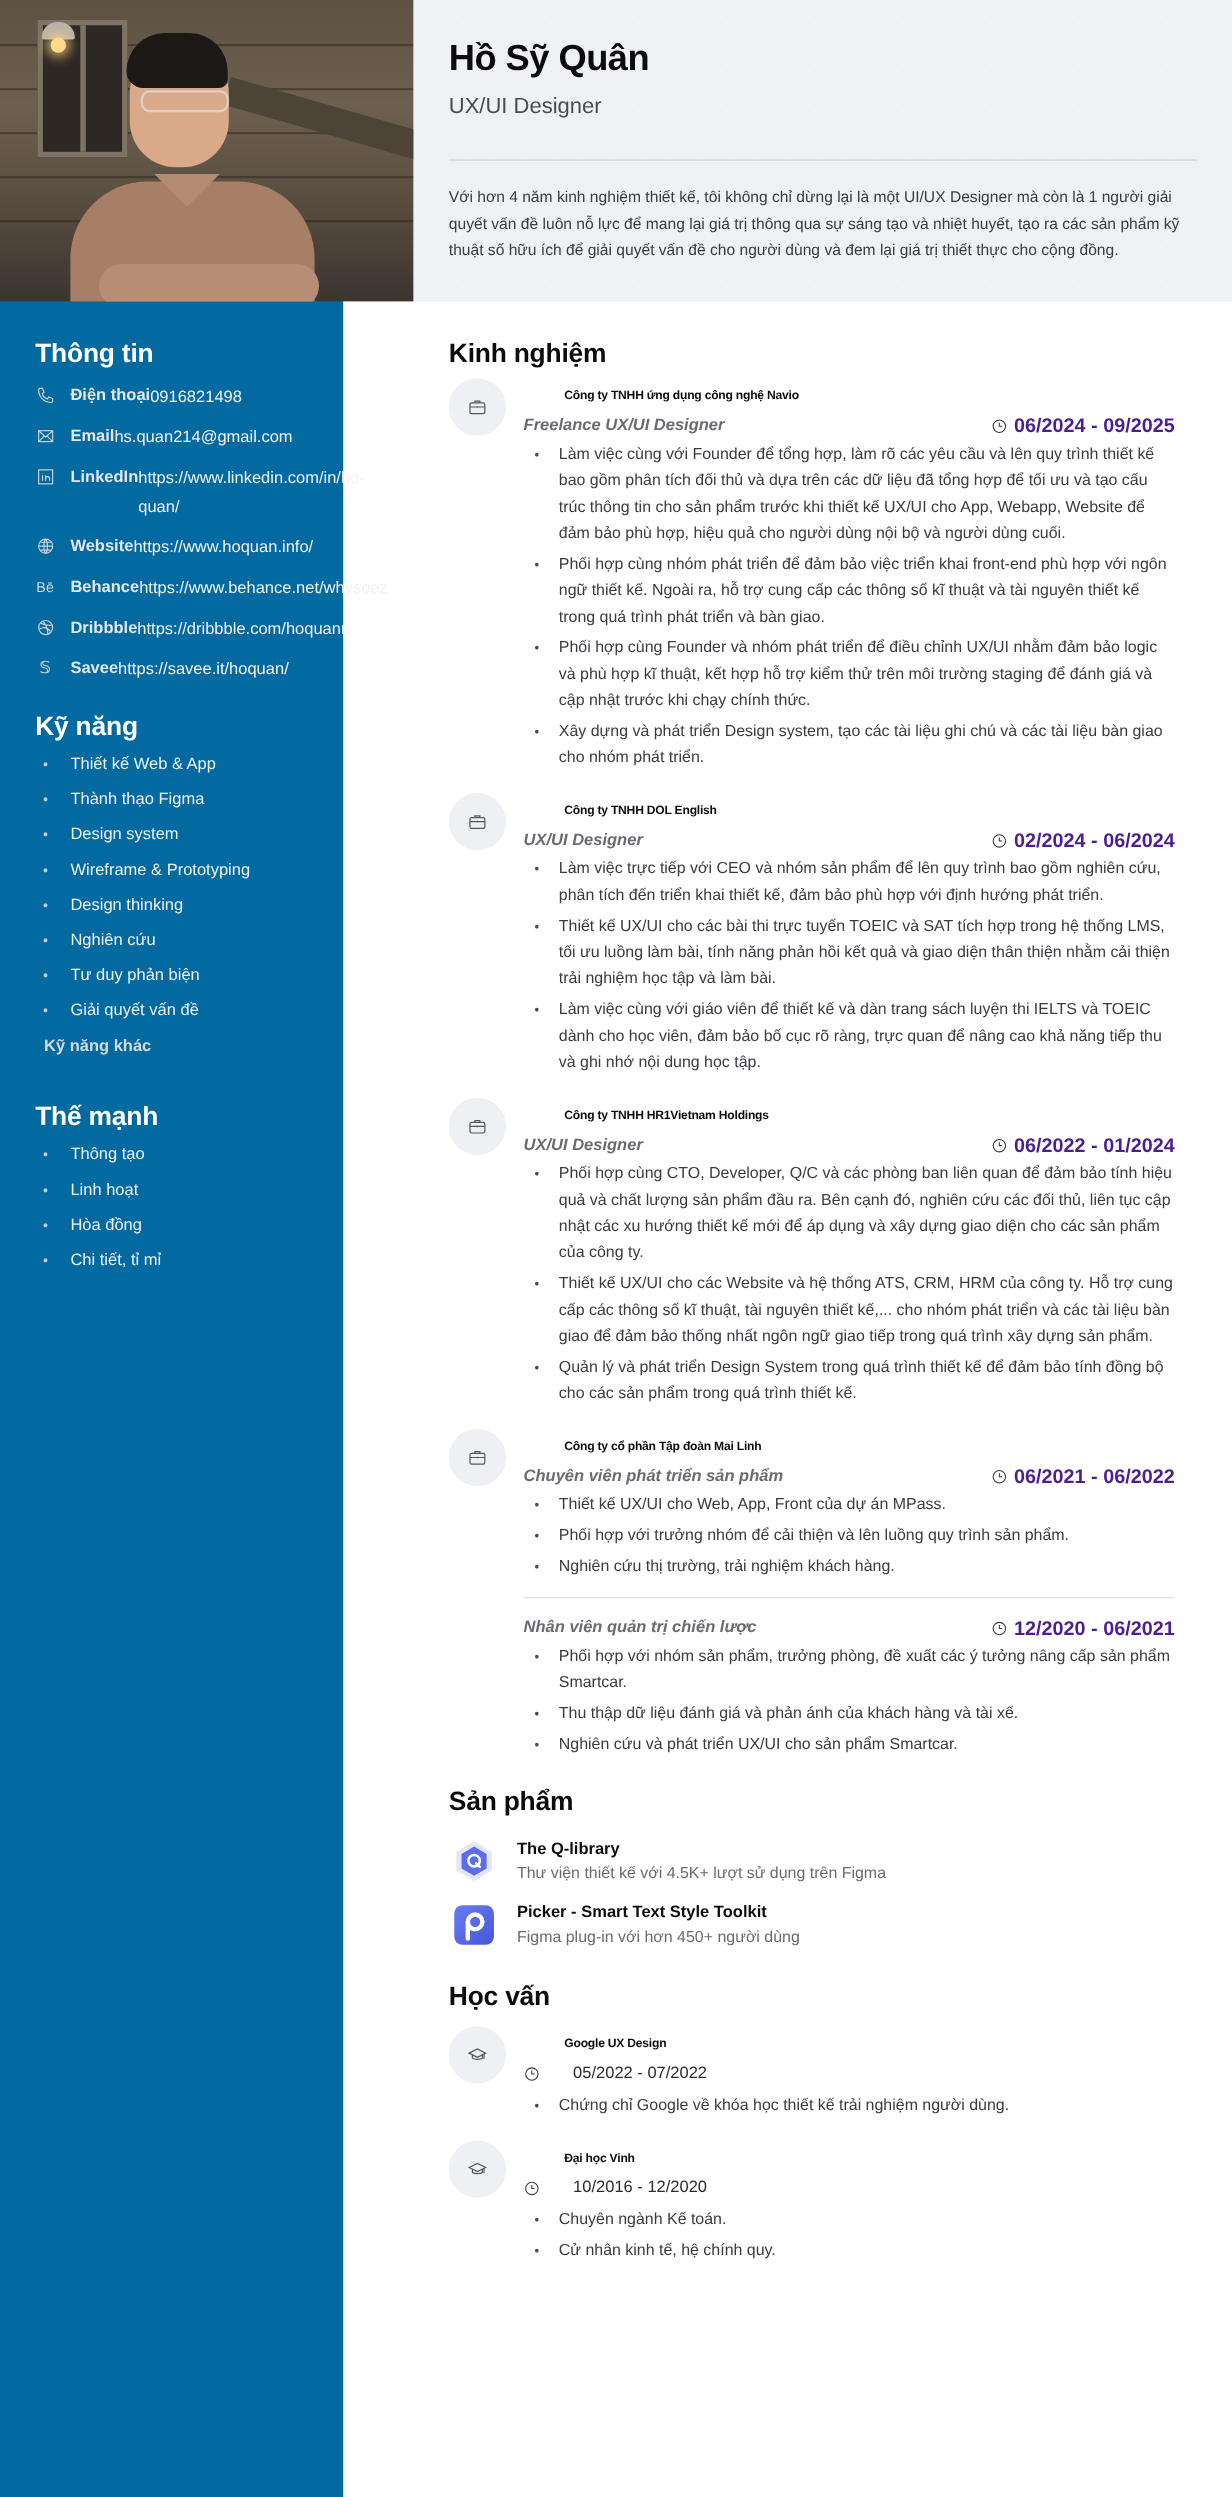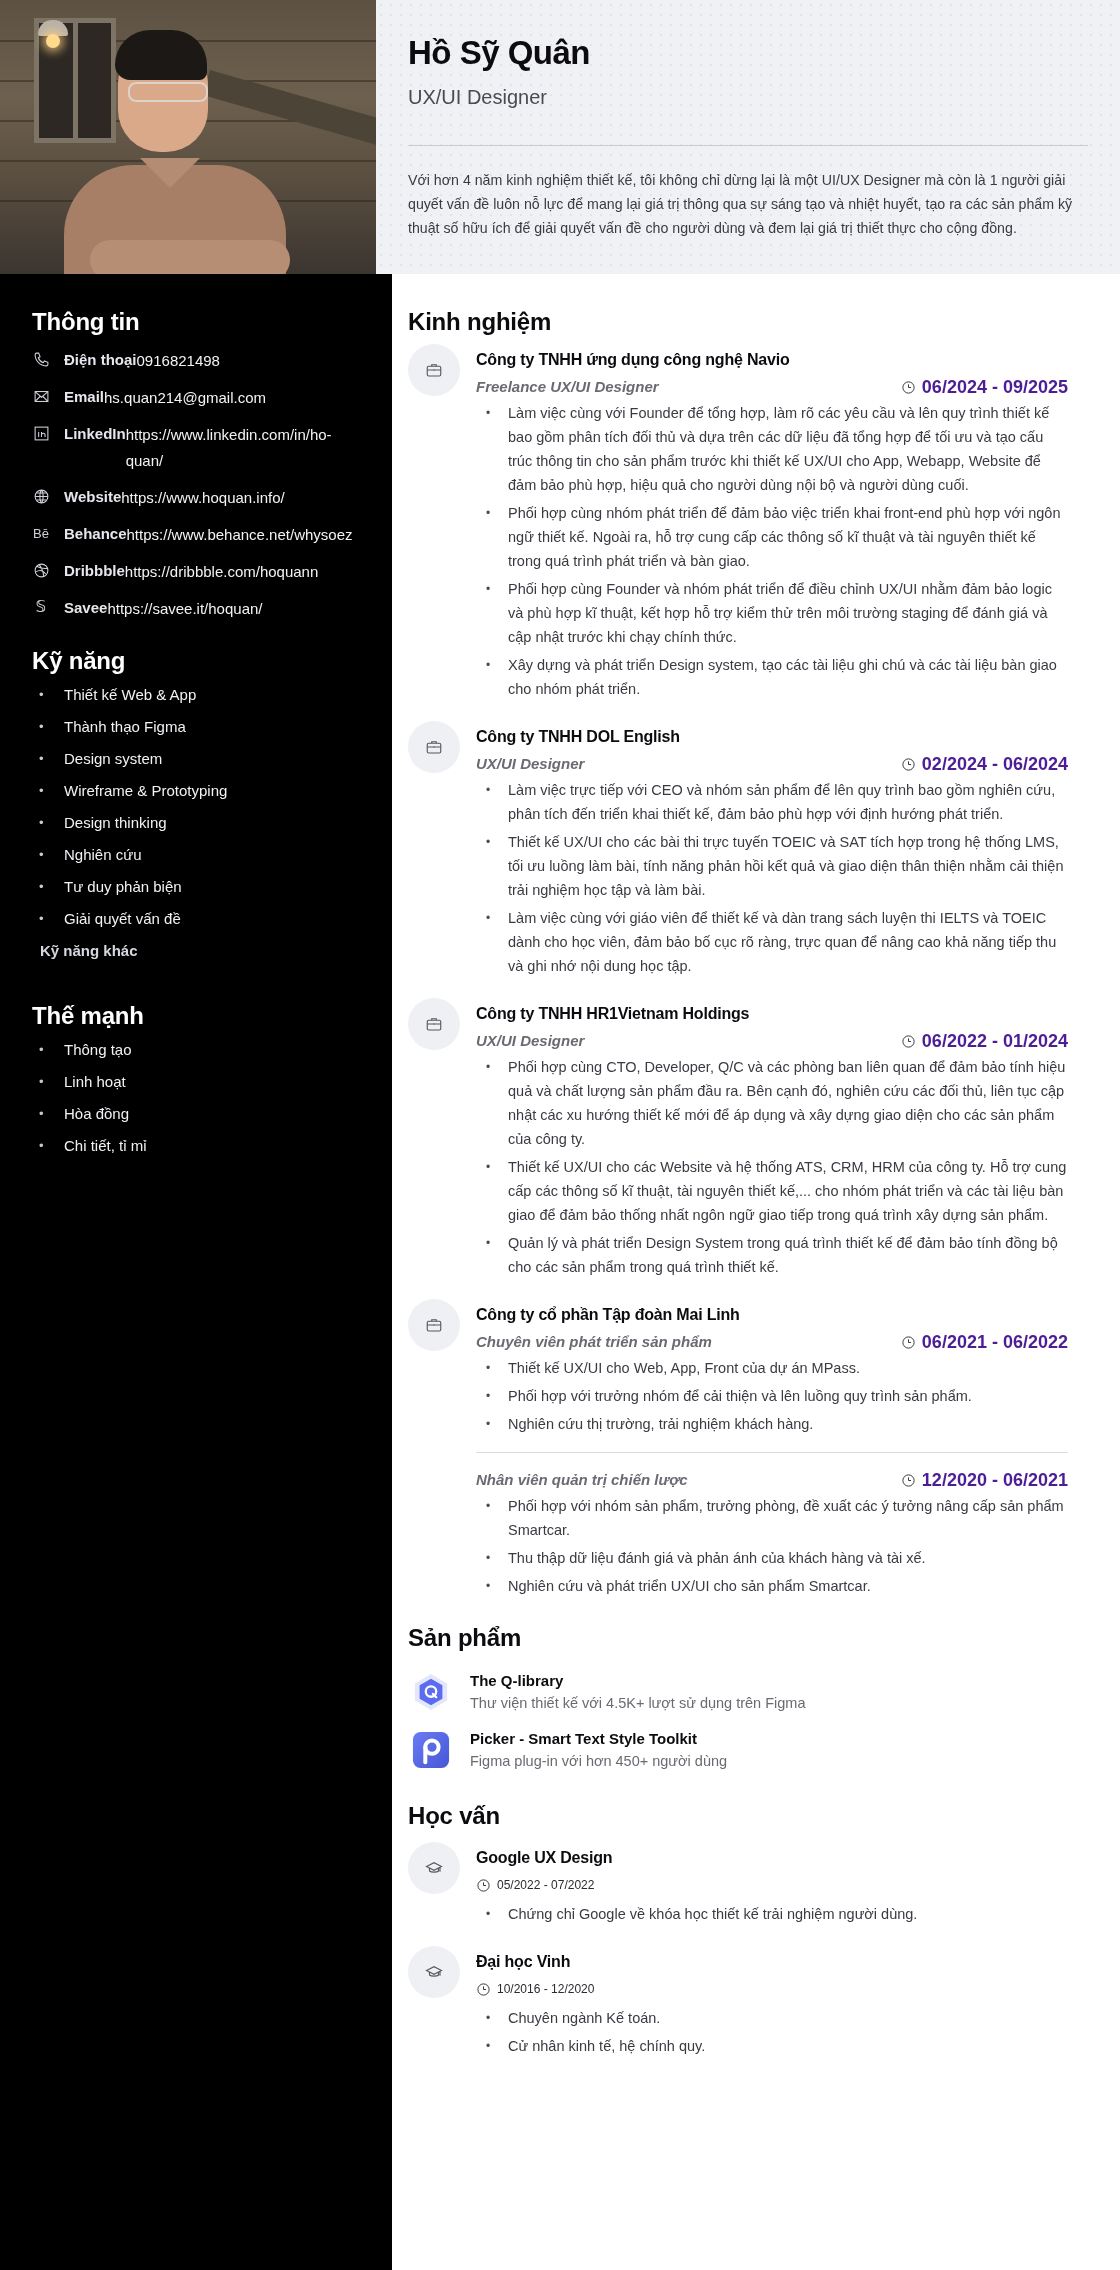--- a/index.html
+++ b/index.html
@@ -1,20 +1,20 @@
 <!DOCTYPE html>
 <html><head>
 <meta charset="utf-8">
 <style>
   * { box-sizing: border-box; margin: 0; padding: 0; }
   html, body { width: 1120px; height: 2270px; background: #ffffff; }
   body { font-family: "Liberation Sans", "DejaVu Sans", sans-serif; color: #1f1f24; position: relative; overflow: hidden; }
 
   
-  .left { position: absolute; left: 0; top: 0; width: 392px; height: 2270px; background: #000000; }
+  .left { position: absolute; left: 0; top: 0; width: 312px; height: 2270px; background: #0369a1; }
   .photo { position: absolute; left: 0; top: 0; width: 376px; height: 274px; overflow: hidden;
     background: linear-gradient(180deg, #5d5142 0%, #6d604e 35%, #5a4e40 65%, #3b3530 100%); }
   .photo .wall-plank { position: absolute; left: 0; width: 376px; height: 2px; background: rgba(40,30,22,0.45); }
   .photo .window { position: absolute; left: 34px; top: 18px; width: 82px; height: 125px; border: 5px solid #7d7466; background: #2d2824; }
   .photo .window::after { content: ""; position: absolute; left: 34px; top: 0; width: 5px; height: 100%; background: #7d7466; }
   .photo .lamp { position: absolute; left: 38px; top: 20px; width: 30px; height: 16px; border-radius: 15px 15px 2px 2px; background: #b9b2a8; }
   .photo .lamp-glow { position: absolute; left: 46px; top: 34px; width: 14px; height: 14px; border-radius: 50%; background: #ffd98c; box-shadow: 0 0 10px 4px rgba(255,210,130,0.7); }
   .photo .roof { position: absolute; left: 210px; top: 70px; width: 200px; height: 26px; background: #4d4438; transform: rotate(16deg); transform-origin: left top; }
   .photo .person-head { position: absolute; left: 118px; top: 40px; width: 90px; height: 112px; border-radius: 45px 45px 42px 42px; background: #d9a98a; }
   .photo .person-hair { position: absolute; left: 115px; top: 30px; width: 92px; height: 50px; border-radius: 46px 46px 10px 20px; background: #1b1816; }
@@ -47,38 +47,38 @@
   .header-divider { position: absolute; left: 32px; top: 145px; width: 680px; height: 1px; background: #c9cbd2; }
   .summary { position: absolute; left: 32px; top: 168px; width: 690px; font-size: 14.2px; line-height: 24px; color: #3a3b42; }
 
   .main { position: absolute; left: 408px; top: 308px; width: 660px; }
   .section-title { font-size: 24px; font-weight: 700; color: #0c0c10; margin-bottom: 14px; letter-spacing: -0.2px; }
 
   .entry { display: flex; margin-bottom: 22px; }
   .entry-icon { width: 52px; height: 52px; border-radius: 50%; background: #eef0f4; display: flex; align-items: center; justify-content: center; flex-shrink: 0; margin-right: 16px; margin-top: -6px; }
   .entry-icon svg { width: 18px; height: 18px; stroke: #55575f; fill: none; stroke-width: 1.5; }
   .entry-body { flex: 1; }
-  .company { font-size: 16px; font-weight: 700; color: #0c0c10; line-height: 20px; margin-bottom: 6px; letter-spacing: -0.2px; }
+  .company { font-size: 11px; font-weight: 700; color: #0c0c10; line-height: 20px; margin-bottom: 6px; letter-spacing: -0.2px; margin-left: 37px; }
   .pos-row { display: flex; justify-content: space-between; align-items: center; line-height: 22px; margin-bottom: 3px; font-weight: bold; }
   .position { font-size: 15px; font-style: italic; color: #6a6b72; }
   .period { display: flex; align-items: center; font-size: 18px; color: #4c1d95; }
   .period svg { width: 15px; height: 15px; stroke: #3a3b42; fill: none; stroke-width: 1.6; margin-right: 6px; }
   .duties { list-style: none; }
   .duties li { position: relative; padding-left: 32px; font-size: 14.5px; line-height: 24px; color: #3a3b42; margin-bottom: 4px; }
   .duties li::before { content: "•"; position: absolute; left: 10px; top: 0; color: #4a4b52; font-size: 12px; }
   .sub-divider { height: 1px; background: #dadbe0; margin: 16px 0 16px 0; }
 
   .products { margin-top: 22px; }
   .product { display: flex; align-items: center; margin-bottom: 14px; }
   .product-logo { width: 38px; height: 38px; margin-right: 20px; margin-left: 4px; flex-shrink: 0; display: flex; align-items: center; justify-content: center; }
   .product-name { font-size: 15px; font-weight: 700; color: #0c0c10; line-height: 22px; }
   .product-desc { font-size: 14.5px; color: #6a6b72; line-height: 22px; }
 
   .education { margin-top: 30px; }
-  .edu-date { display: flex; align-items: center; font-size: 12px; color: #2a2b31; line-height: 22px; margin-bottom: 6px; }
+  .edu-date { display: flex; align-items: center; font-size: 15px; color: #2a2b31; line-height: 22px; margin-bottom: 6px; gap: 24px; }
   .edu-date svg { width: 15px; height: 15px; stroke: #3a3b42; fill: none; stroke-width: 1.6; margin-right: 6px; }
 </style>
 </head>
 <body>
 
 <aside class="left">
   <div class="photo">
     <div class="wall-plank" style="top:40px"></div>
     <div class="wall-plank" style="top:80px"></div>
     <div class="wall-plank" style="top:120px"></div>

